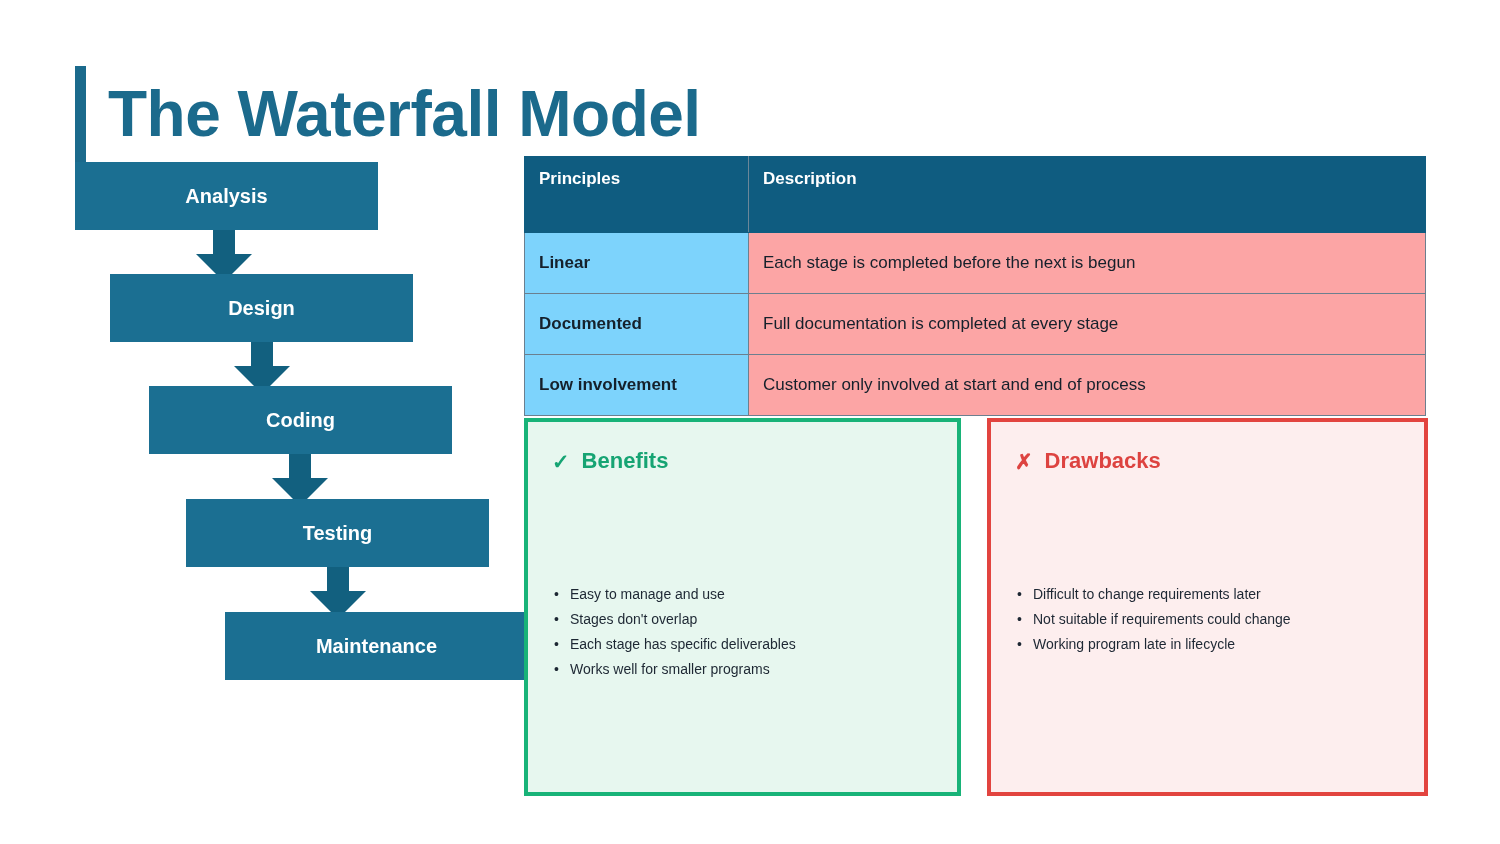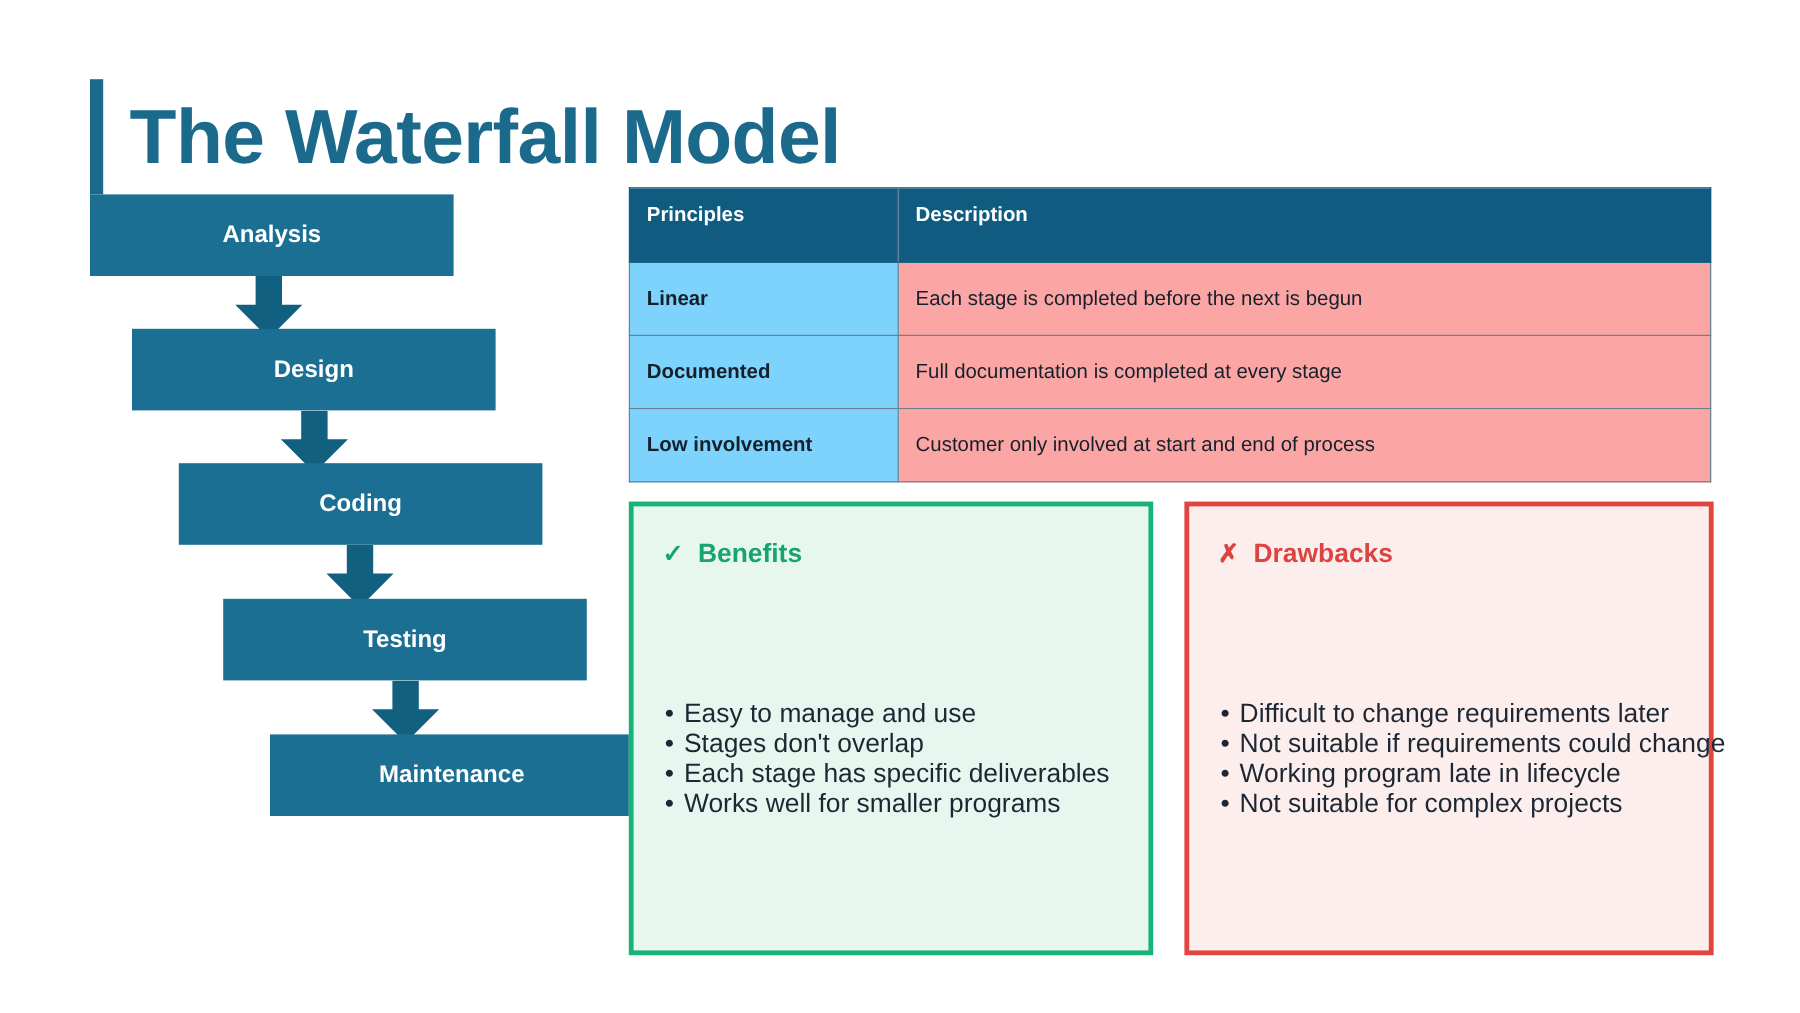--- a/index.html
+++ b/index.html
@@ -84,21 +84,21 @@
     border: 1px solid #6b7f8f;
     padding: 0 14px;
     text-align: left;
     vertical-align: middle;
     box-sizing: border-box;
   }
   #principles-table thead th {
     background: #0f5c80;
     color: #ffffff;
     font-weight: bold;
-    height: 62px;
+    height: 76px;
     vertical-align: top;
     padding-top: 12px;
     font-size: 17px;
     border-color: #0f5c80;
   }
   #principles-table thead th.col-principles { border-right: 1px solid #6b8799; }
   #principles-table tbody tr { height: 61px; }
   #principles-table td.cell-principle {
     background: #7dd3fc;
     font-weight: bold;
@@ -145,21 +145,21 @@
   #drawbacks-panel .panel-heading { color: #dd4340; }
   .panel-mark { font-size: 21px; font-weight: bold; line-height: 1; }
 
   .bullet-list {
     list-style: none;
     margin: 0;
     padding: 0;
     position: absolute;
     left: 26px;
     top: 160px;
-    font-size: 22px;
+    font-size: 14px;
     color: #1d2733;
   }
   .bullet-list li {
     line-height: 25px;
     padding-left: 16px;
     position: relative;
     white-space: nowrap;
   }
   .bullet-list li::before {
     content: "\2022";
@@ -257,15 +257,14 @@
 
 <div id="drawbacks-panel" class="info-panel">
   <div class="panel-heading">
     <span class="panel-mark">✗</span>
     <span>Drawbacks</span>
   </div>
   <ul class="bullet-list">
     <li>Difficult to change requirements later</li>
     <li>Not suitable if requirements could change</li>
     <li>Working program late in lifecycle</li>
-    <li>Not suitable for complex projects</li>
   </ul>
 </div>
 
 </body></html>

